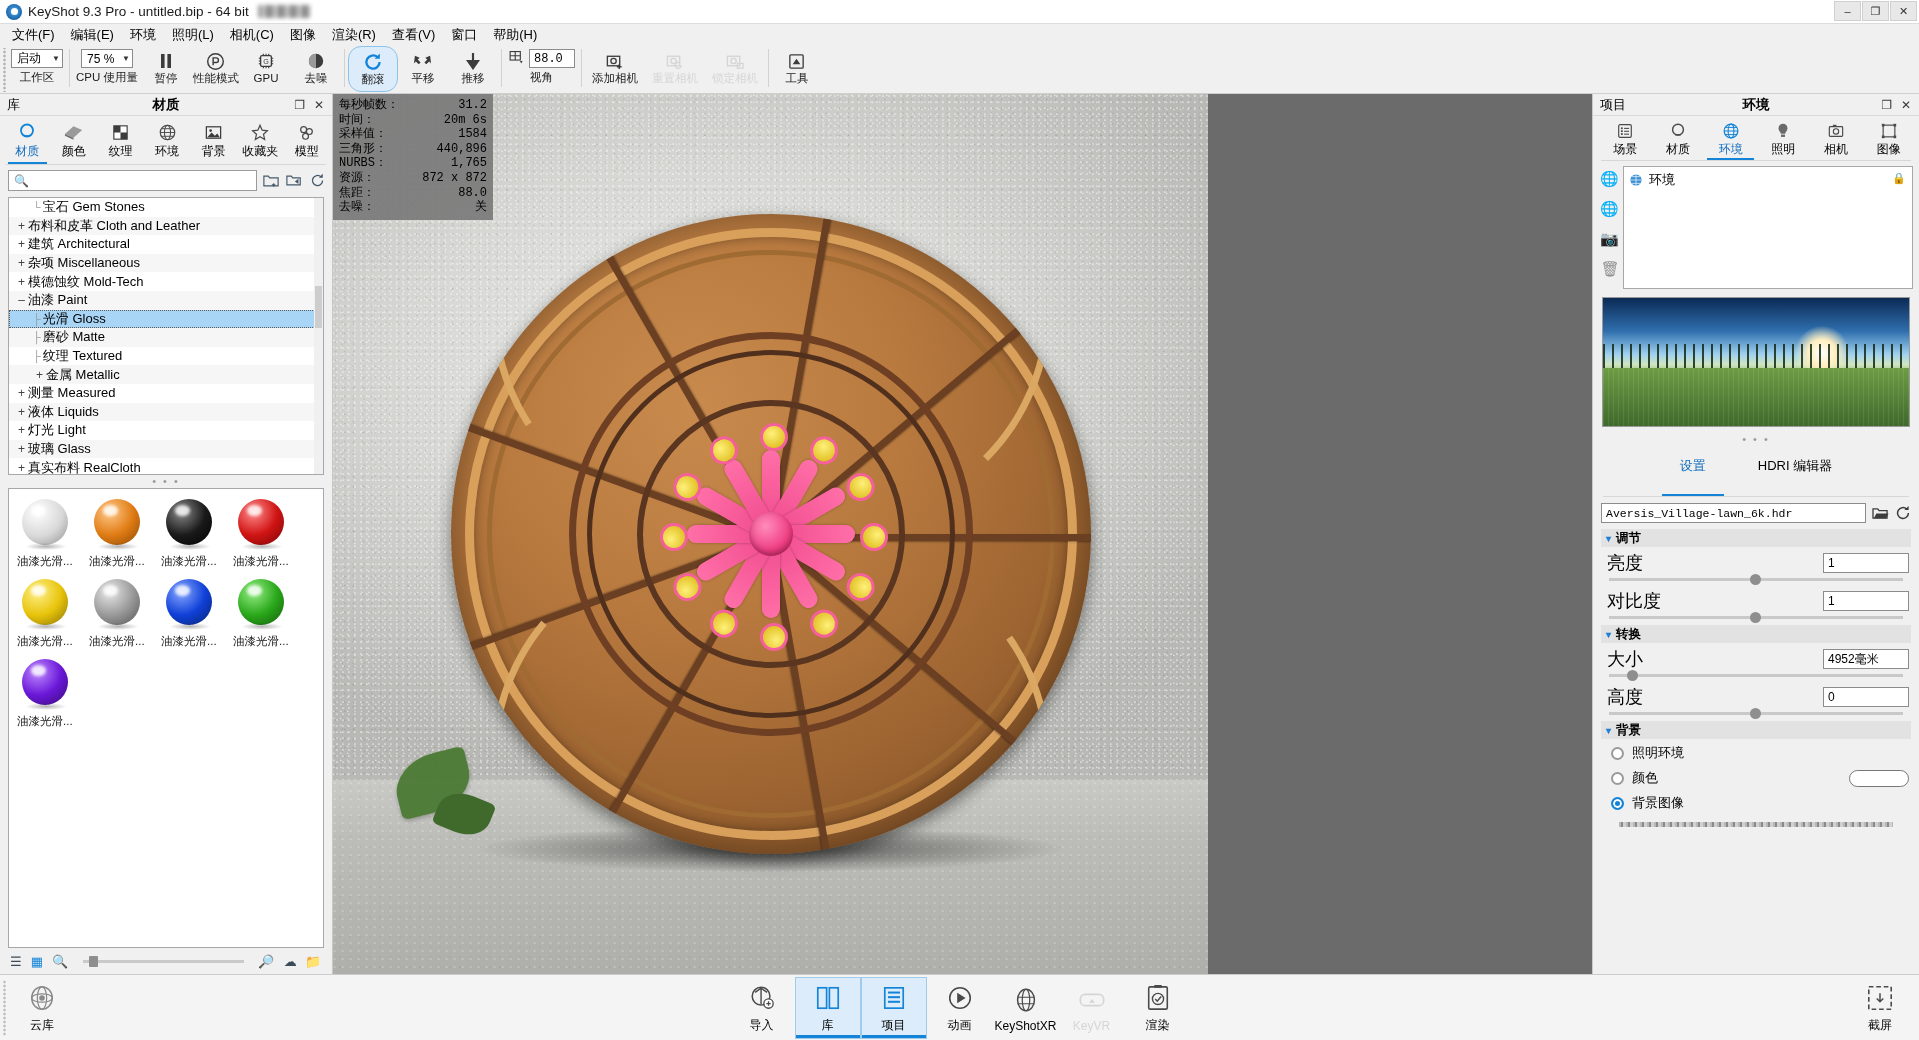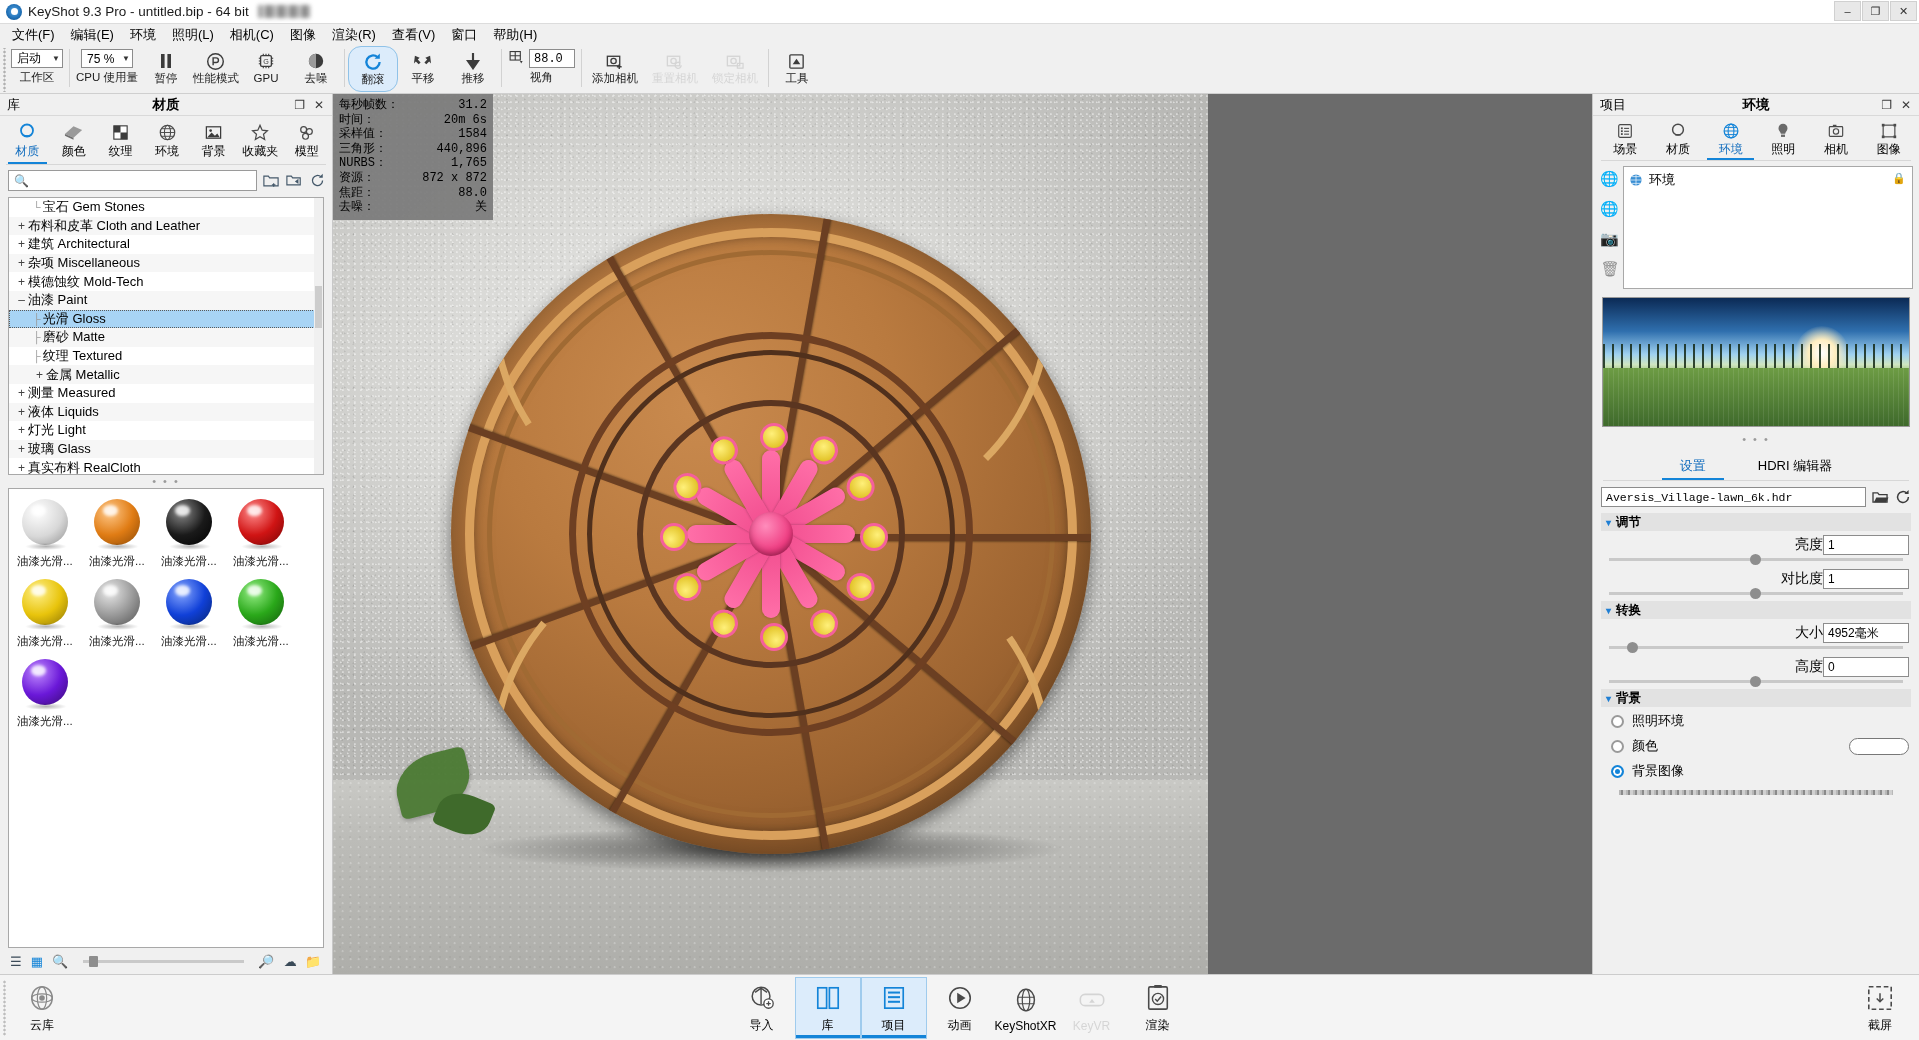--- a/index.html
+++ b/index.html
@@ -244,36 +244,36 @@
     background: radial-gradient(circle, #ffffff 0%, #ffeec0 35%, rgba(255,220,150,0) 72%); }
   .hdri-trees { position:absolute; left:0; right:0; top:46px; height:24px;
     background-image: repeating-linear-gradient(90deg, rgba(20,40,20,.85) 0 2px, transparent 2px 9px);
   }
   .hdri-grass { position:absolute; left:0; right:0; bottom:0; height:58px;
     background: linear-gradient(#6d9c44, #3f6a2c); }
   .hdri-grass::after { content:""; position:absolute; inset:0; opacity:.35;
     background-image: repeating-linear-gradient(90deg, rgba(255,255,255,.25) 0 1px, transparent 1px 5px); }
 
   .settabs { display:flex; justify-content:center; gap:0; margin-top:8px; position:relative; }
-  .stab { font-size:13px; padding:3px 26px 5px 26px; position:relative; cursor:default; }
+  .stab { font-size:13px; padding:3px 26px 21px 26px; position:relative; cursor:default; }
   .stab.sel { color:#0f6bbd; }
   .stab.sel::after { content:""; position:absolute; bottom:0; left:8px; right:8px; height:2px; background:#1384d8; }
   .stabline { height:1px; background:#d7d7d7; margin:0 10px 0 10px; }
 
   .hdrifile { display:flex; align-items:center; gap:6px; padding:6px 8px 4px 8px; }
   .hdrifile .fbox { flex:1; height:20px; border:1px solid #8c8c8c; background:#fff; display:flex; align-items:center;
     padding-left:4px; font-family:"Liberation Mono", monospace; font-size:11.5px; }
   .hdrifile .ficon { font-size:14px; color:#4a4a4a; cursor:default; }
 
   .sect { margin:2px 8px 0 8px; }
   .secthdr { background:#e2e2e2; height:18px; display:flex; align-items:center; gap:5px; padding-left:5px;
     font-size:12.5px; font-weight:bold; }
   .secthdr .chev { color:#1f7fd4; font-size:10px; }
   .prow { display:flex; align-items:center; padding:4px 2px 0 6px; }
-  .plabel { font-size:14px; flex:1;text-align:right; }
+  .plabel { font-size:18px; flex:1; }
   .pval { width:86px; height:20px; border:1px solid #8c8c8c; background:#fff; font-size:12px;
     display:flex; align-items:center; padding-left:4px; }
   .psliderow { padding: 3px 8px 4px 8px; }
   .pslider { height:3px; background:#c9c9c9; position:relative; }
   .pslider .pknob { position:absolute; top:-4px; width:11px; height:11px; border-radius:50%; background:#8e8e8e; }
   .rotrow { display:flex; align-items:center; padding:4px 2px 4px 6px; gap:8px; }
   .rotstrip { flex:1; height:15px; border:1px solid #777; max-width:150px;
     background: repeating-linear-gradient(90deg,#d8d8d8 0 3px,#8f8f8f 3px 6px,#f2f2f2 6px 9px); }
   .radiorow { display:flex; align-items:center; gap:8px; padding:5px 2px 2px 10px; }
   .radio { width:13px; height:13px; border-radius:50%; border:2px solid #9a9a9a; background:#fff; position:relative; flex:0 0 13px; }

